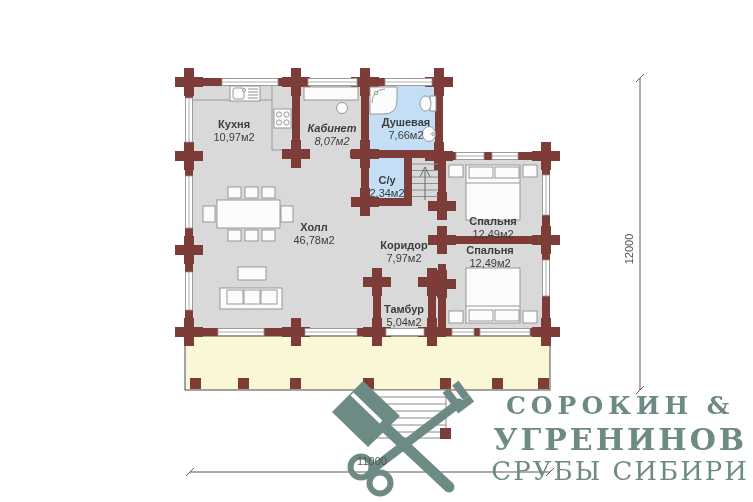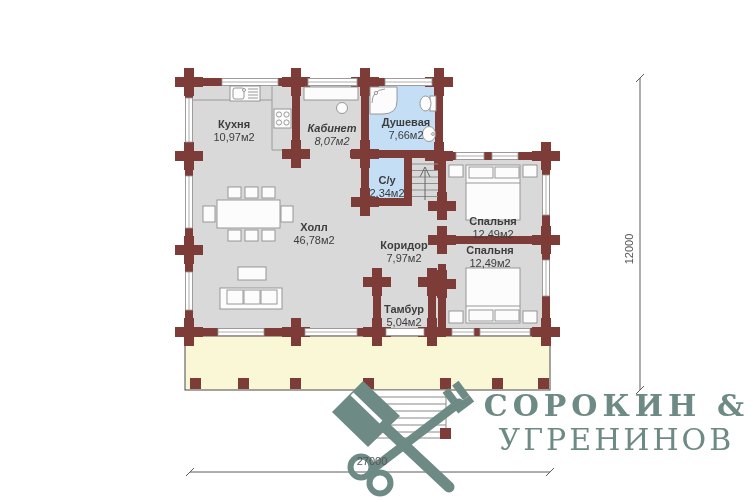--- a/index.html
+++ b/index.html
@@ -15,22 +15,22 @@
   }
   .room-label .rarea { font-weight:normal; }
   .dim-label {
     position:absolute; font-size:11px; color:#555; width:50px; text-align:center;
   }
   .dim-label.vert { transform:rotate(-90deg); }
   .logo-text {
     position:absolute; right:4px; top:389px; text-align:right;
     color:#6d8a85;
   }
-  .logo-text .l1 { font-family:"DejaVu Serif", serif; font-weight:bold; font-size:30px; line-height:34px; letter-spacing:5px;text-align:center; }
-  .logo-text .l2 { font-family:"DejaVu Serif", serif; font-weight:normal; font-size:30px; line-height:33px; letter-spacing:3px;text-align:center; }
+  .logo-text .l1 { font-family:"DejaVu Serif", serif; font-weight:bold; font-size:25px; line-height:34px; letter-spacing:5px;text-align:center; }
+  .logo-text .l2 { font-family:"DejaVu Serif", serif; font-weight:bold; font-size:30px; line-height:33px; letter-spacing:3px;text-align:center; }
   .logo-text .l3 { font-family:"DejaVu Serif", serif; font-weight:normal; font-size:26px; line-height:31px; letter-spacing:2px; }
 </style>
 </head>
 <body>
 
 <div class="stage">
 
   <svg class="plan-svg" width="753" height="502" viewBox="0 0 753 502">
     <defs>
       <g id="xjoint">
@@ -285,20 +285,21 @@
   <div class="room-label" style="left:404px; top:252px;">
     <div class="rname">Коридор</div>
     <div class="rarea">7,97м2</div>
   </div>
   <div class="room-label" style="left:404px; top:316px;">
     <div class="rname">Тамбур</div>
     <div class="rarea">5,04м2</div>
   </div>
 
   <div class="dim-label vert" style="left:604px; top:243px;">12000</div>
-  <div class="dim-label" style="left:347px; top:455px;">27000</div>
+  <div class="dim-label" style="left:347px; top:455px;">11000</div>
 
   <div class="logo-text">
     <div class="l1">СОРОКИН &amp;</div>
     <div class="l2">УГРЕНИНОВ</div>
+    <div class="l3">СРУБЫ СИБИРИ</div>
   </div>
 
 </div>
 
 </body></html>

